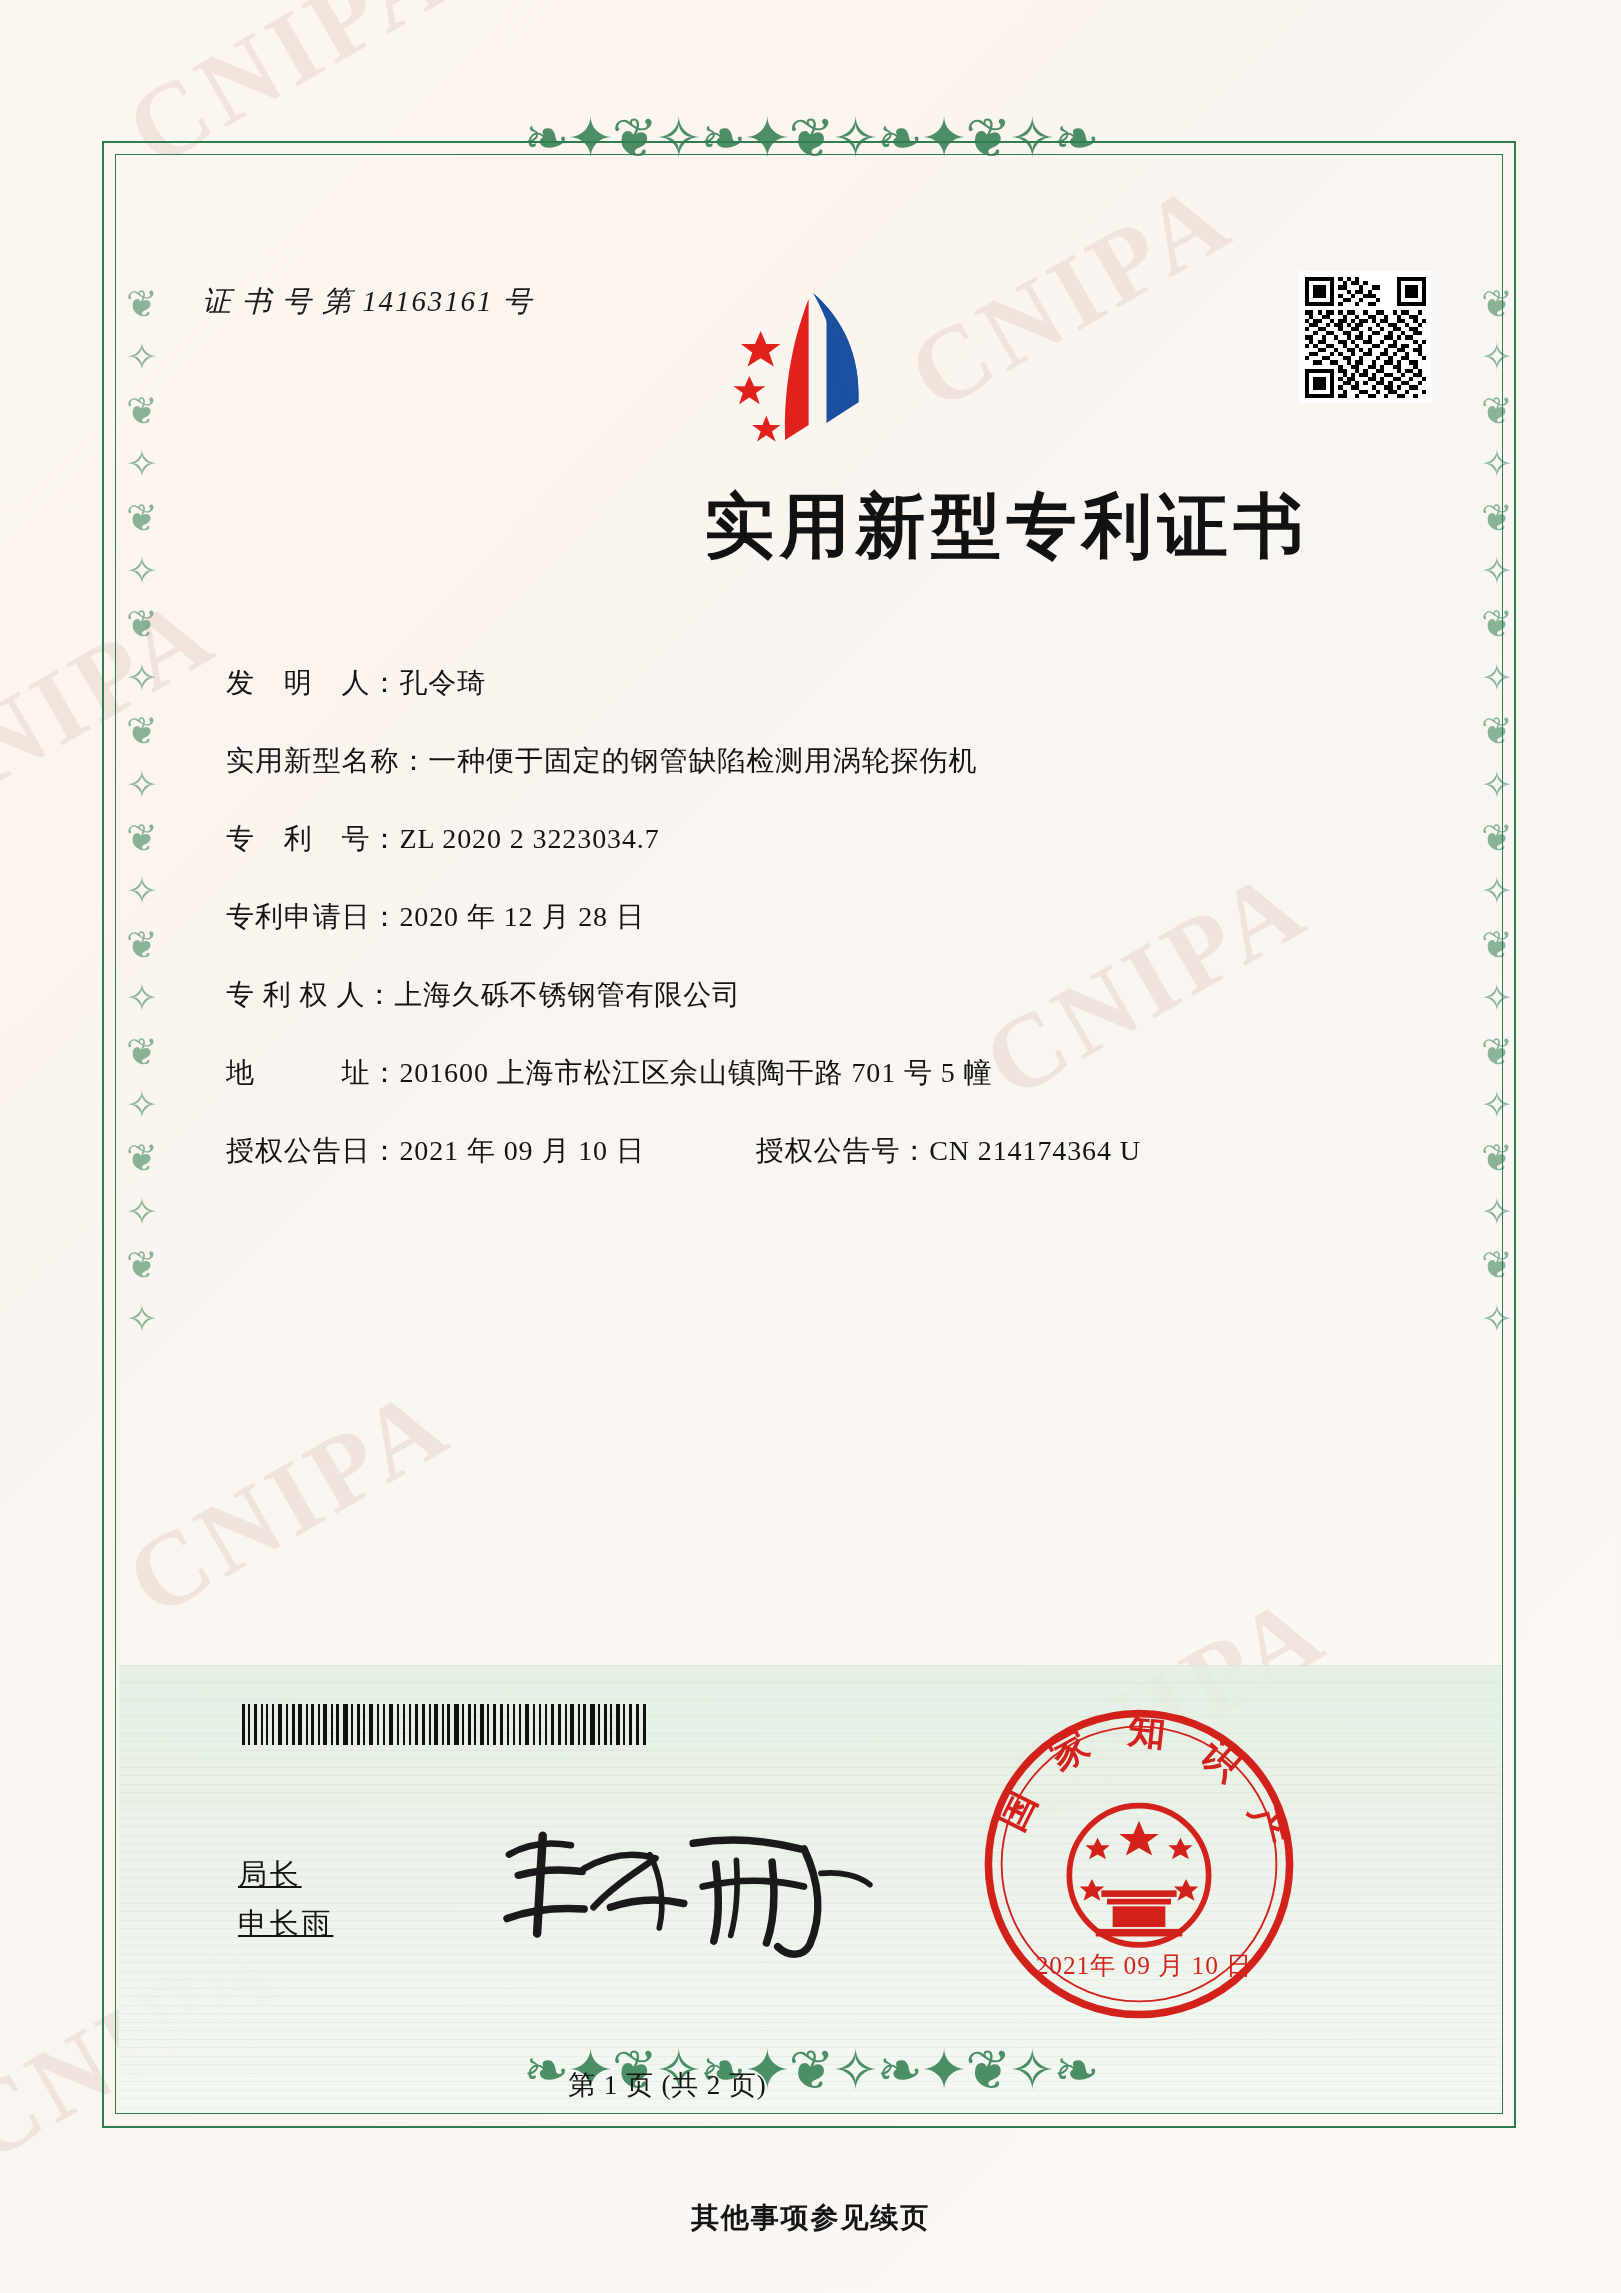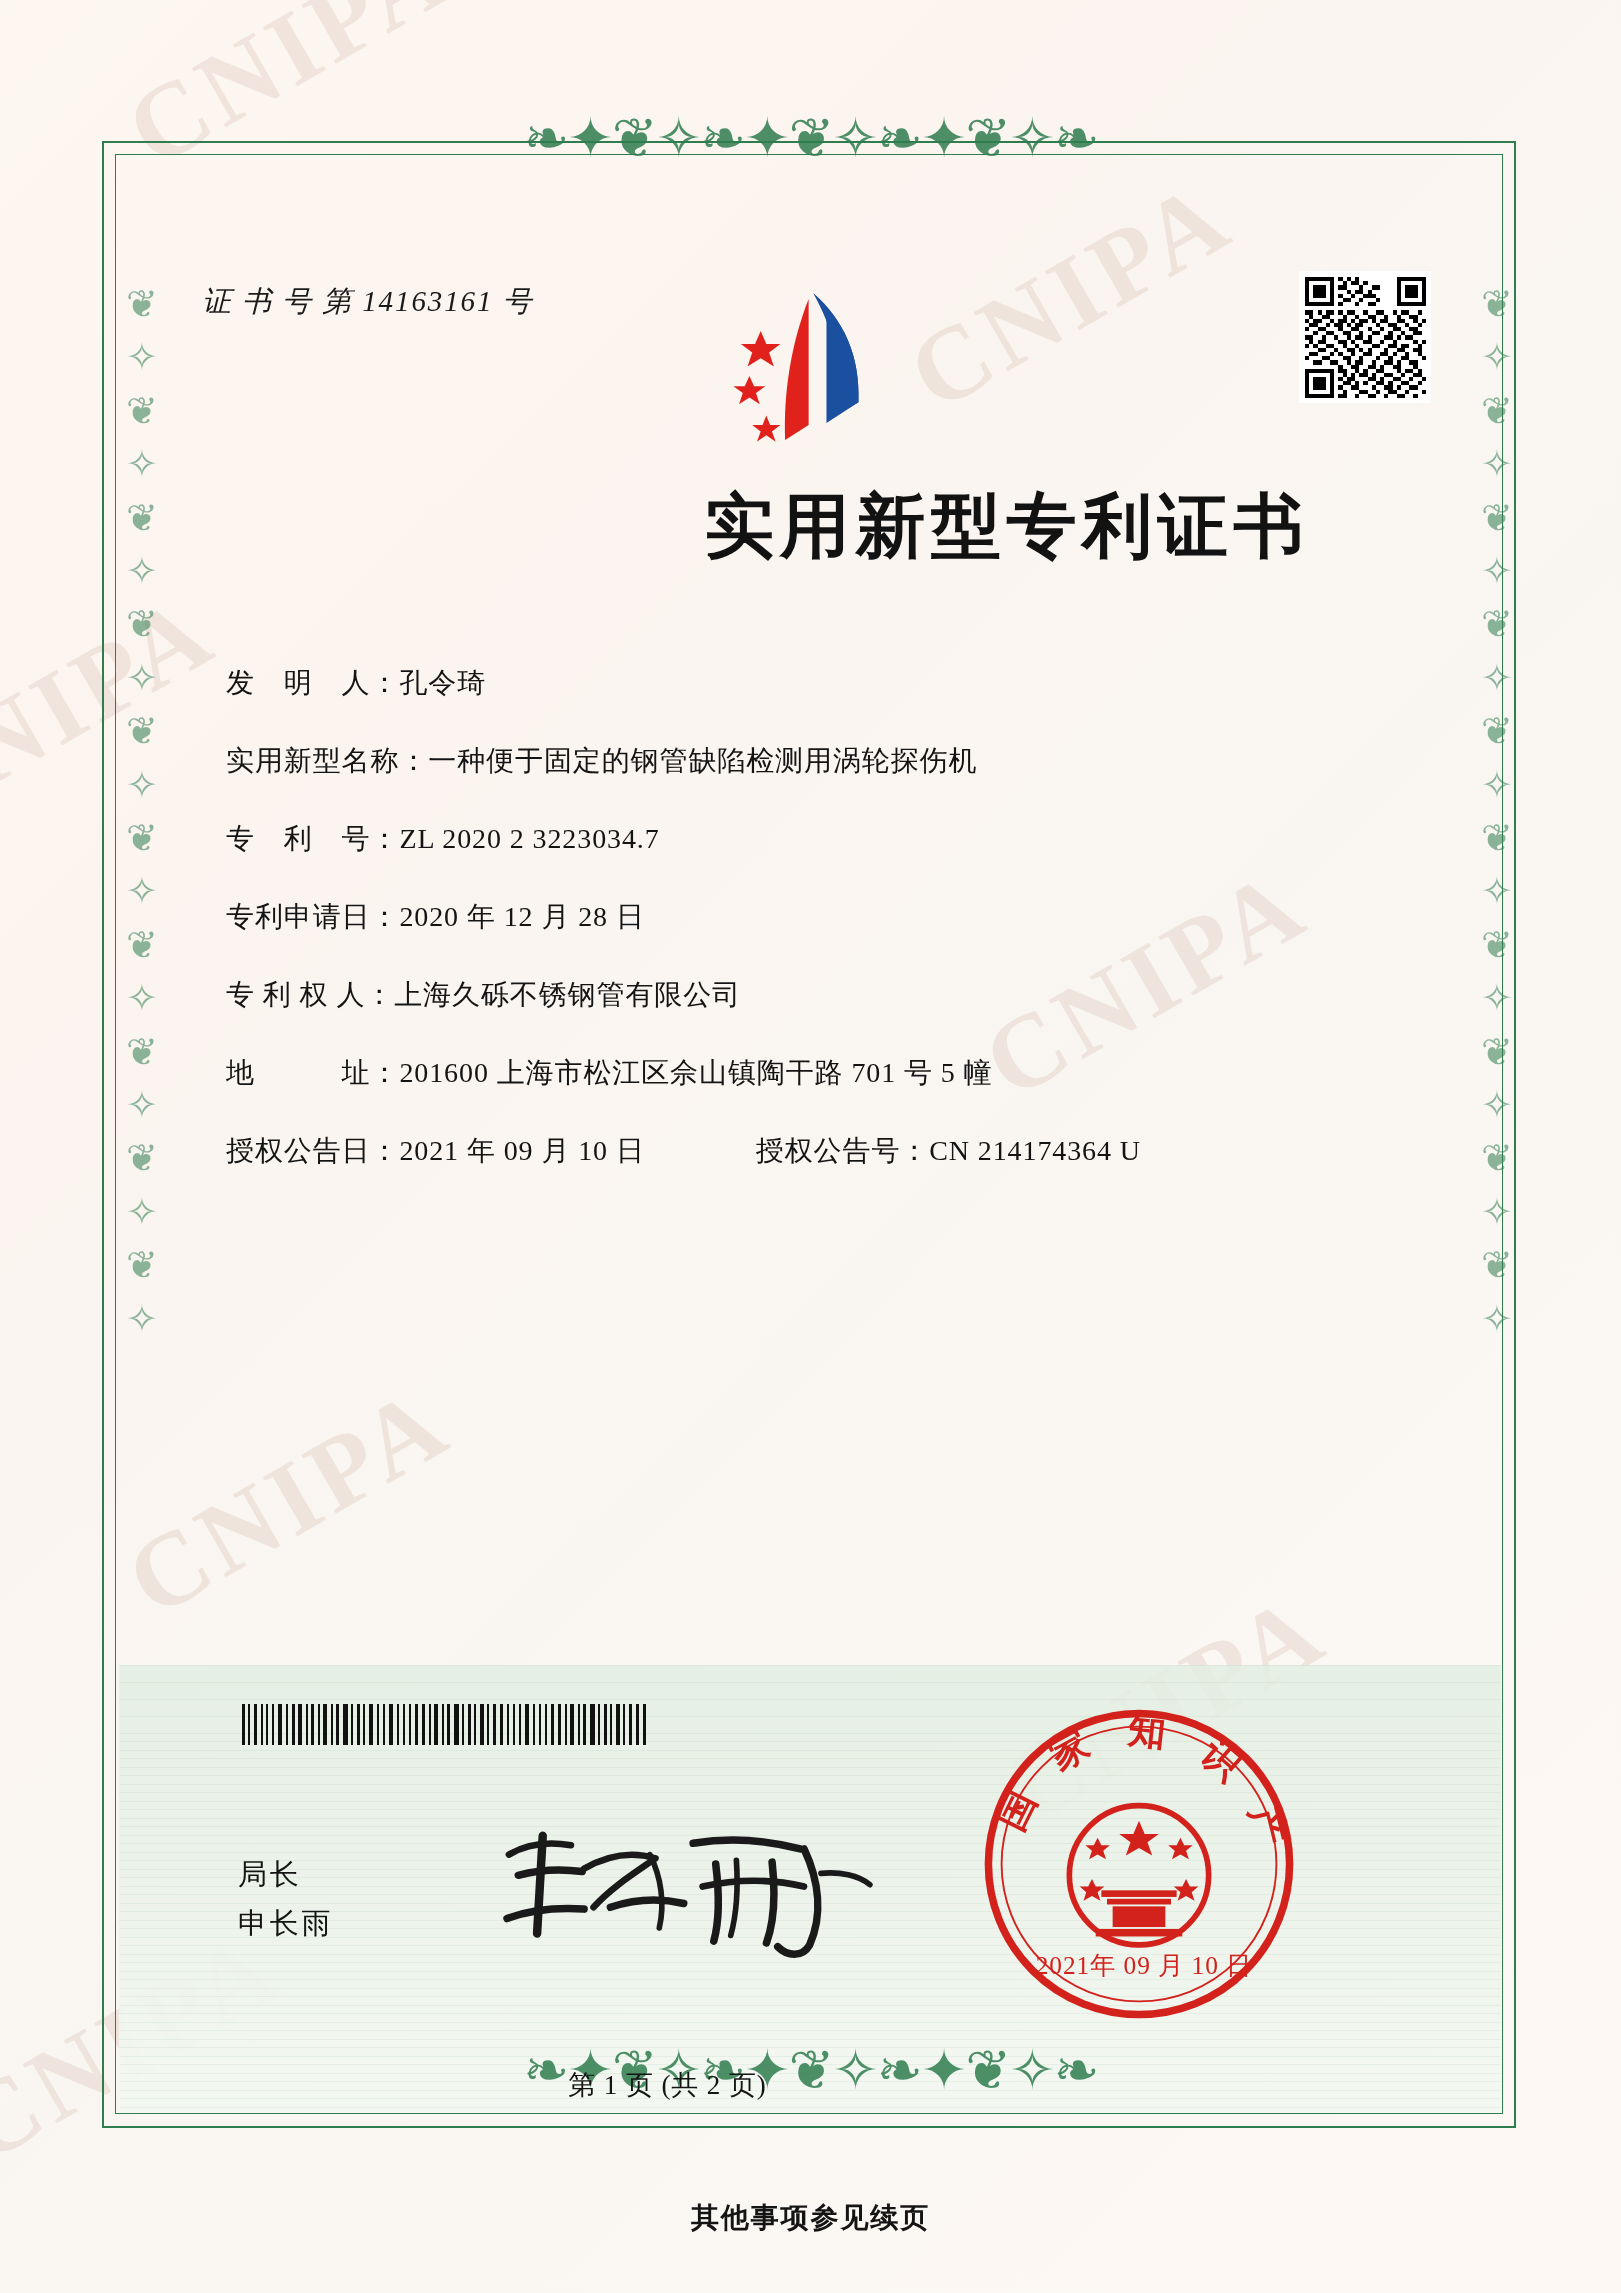--- a/index.html
+++ b/index.html
@@ -207,20 +207,21 @@
 
   
   .director {
     position: absolute;
     left: 238px;
     top: 1850px;
     font-size: 29px;
     line-height: 49px;
     letter-spacing: 2.8px;
     color: #141414;
+    text-decoration: underline;
   }
   .signature {
     position: absolute;
     left: 490px;
     top: 1817px;
     width: 395px;
     height: 141px;
   }
 
   

